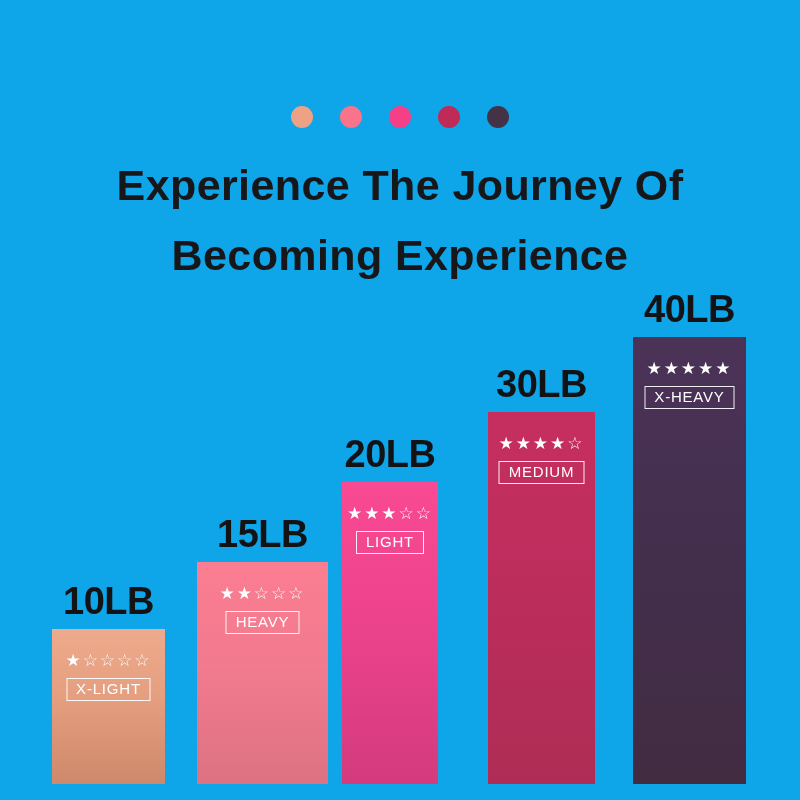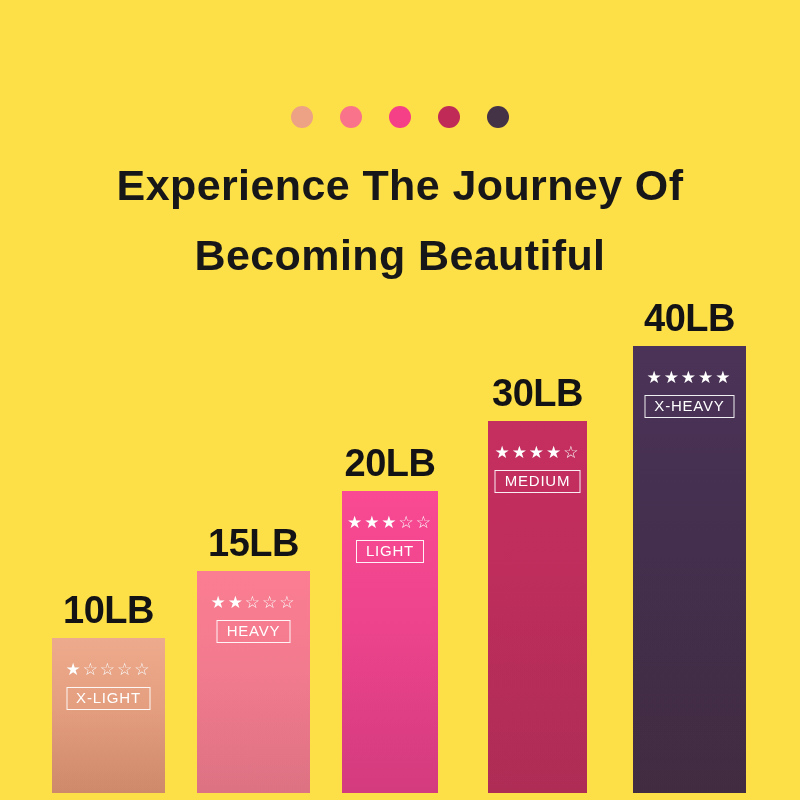--- a/index.html
+++ b/index.html
@@ -10,21 +10,21 @@
     width: 800px;
     height: 800px;
     background: #ffffff;
     font-family: "Liberation Sans", sans-serif;
     overflow: hidden;
   }
   #stage {
     position: relative;
     width: 800px;
     height: 800px;
-    background: #fde047;
+    background: #0ea5e9;
     overflow: hidden;
   }
 
   
   #dot-row {
     position: absolute;
     top: 106px;
     left: 0;
     width: 800px;
     display: flex;
@@ -57,21 +57,21 @@
   
   #chart {
     position: absolute;
     left: 0;
     top: 0;
     width: 800px;
     height: 800px;
   }
   .bar-group {
     position: absolute;
-    bottom: 7px;
+    bottom: 16px;
   }
   .bar-caption {
     position: absolute;
     bottom: 100%;
     left: 50%;
     transform: translateX(-50%);
     margin-bottom: 6px;
     font-size: 38px;
     font-weight: bold;
     color: #131316;
@@ -129,55 +129,55 @@
   <div id="dot-row">
       <div class="dot" style="background: rgb(237, 162, 133);"></div>
       <div class="dot" style="background: rgb(249, 115, 138);"></div>
       <div class="dot" style="background: rgb(245, 63, 135);"></div>
       <div class="dot" style="background: rgb(191, 42, 87);"></div>
       <div class="dot" style="background: rgb(68, 50, 71);"></div>
     </div>
 
   <div id="heading-block">
     <div class="heading-line">Experience The Journey Of</div>
-    <div class="heading-line">Becoming Beautiful</div>
+    <div class="heading-line">Becoming Experience</div>
   </div>
 
   <div id="chart">
       <div class="bar-group" style="left: 52px; width: 113px; height: 155px;">
         <div class="bar-caption">10LB</div>
         <div class="bar" style="background: linear-gradient(rgb(238, 170, 140) 0%, rgb(216, 145, 112) 100%);">
           <div class="bar-shade"></div>
           <div class="badge">
             <div class="stars">★☆☆☆☆</div>
             <div class="level-box">X-LIGHT</div>
           </div>
         </div>
       </div>
-      <div class="bar-group" style="left: 197px; width: 113px; height: 222px;">
+      <div class="bar-group" style="left: 197px; width: 131px; height: 222px;">
         <div class="bar-caption">15LB</div>
         <div class="bar" style="background: linear-gradient(rgb(251, 125, 145) 0%, rgb(232, 120, 139) 100%);">
           <div class="bar-shade"></div>
           <div class="badge">
             <div class="stars">★★☆☆☆</div>
             <div class="level-box">HEAVY</div>
           </div>
         </div>
       </div>
       <div class="bar-group" style="left: 342px; width: 96px; height: 302px;">
         <div class="bar-caption">20LB</div>
         <div class="bar" style="background: linear-gradient(rgb(249, 74, 147) 0%, rgb(222, 59, 133) 100%);">
           <div class="bar-shade"></div>
           <div class="badge">
             <div class="stars">★★★☆☆</div>
             <div class="level-box">LIGHT</div>
           </div>
         </div>
       </div>
-      <div class="bar-group" style="left: 488px; width: 99px; height: 372px;">
+      <div class="bar-group" style="left: 488px; width: 107px; height: 372px;">
         <div class="bar-caption">30LB</div>
         <div class="bar" style="background: linear-gradient(rgb(197, 47, 96) 0%, rgb(180, 43, 88) 100%);">
           <div class="bar-shade"></div>
           <div class="badge">
             <div class="stars">★★★★☆</div>
             <div class="level-box">MEDIUM</div>
           </div>
         </div>
       </div>
       <div class="bar-group" style="left: 633px; width: 113px; height: 447px;">

